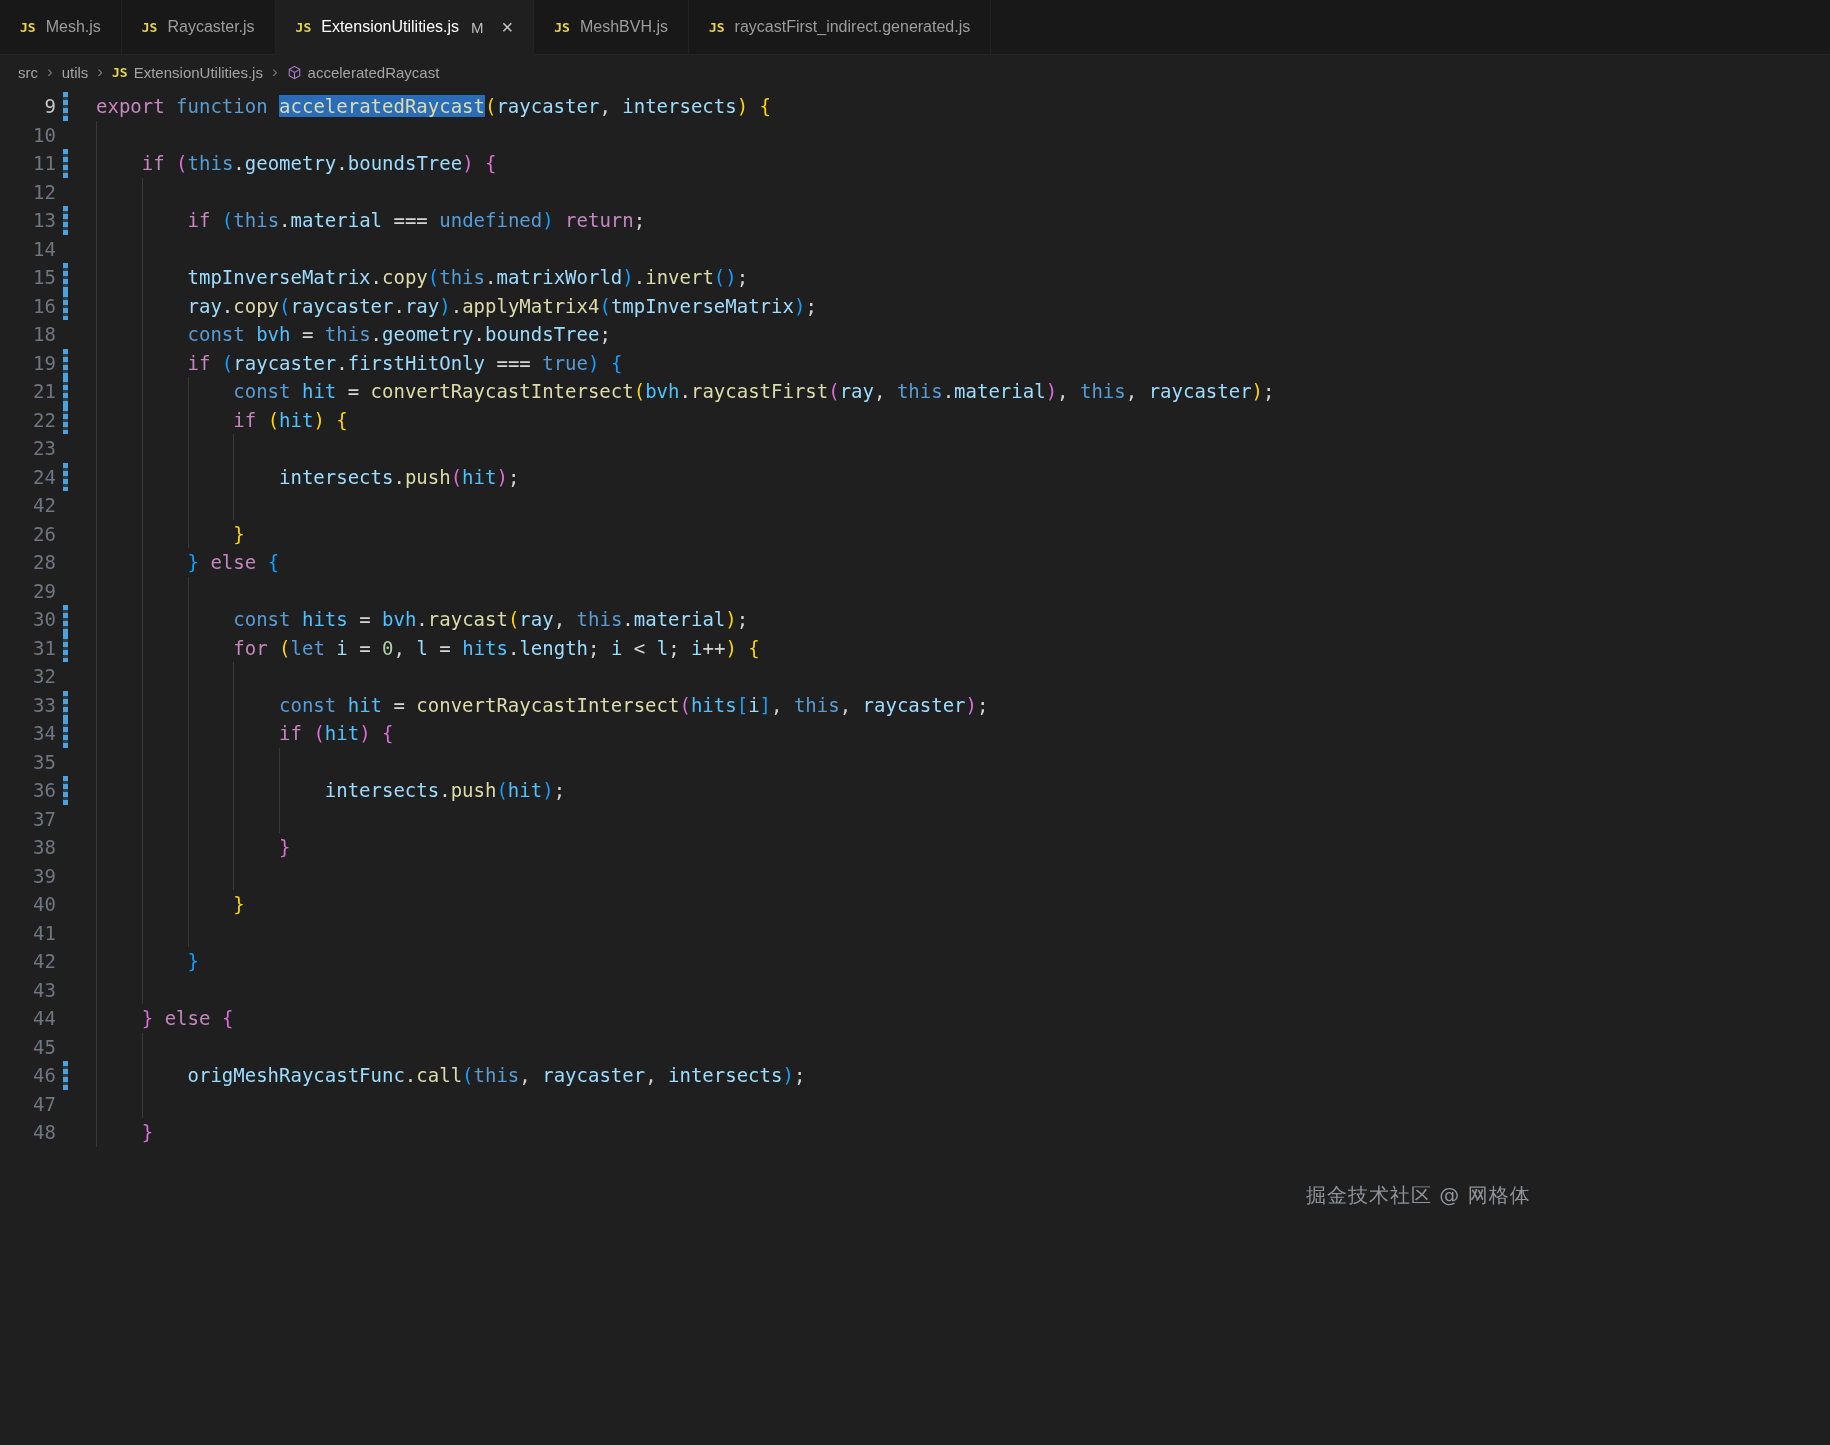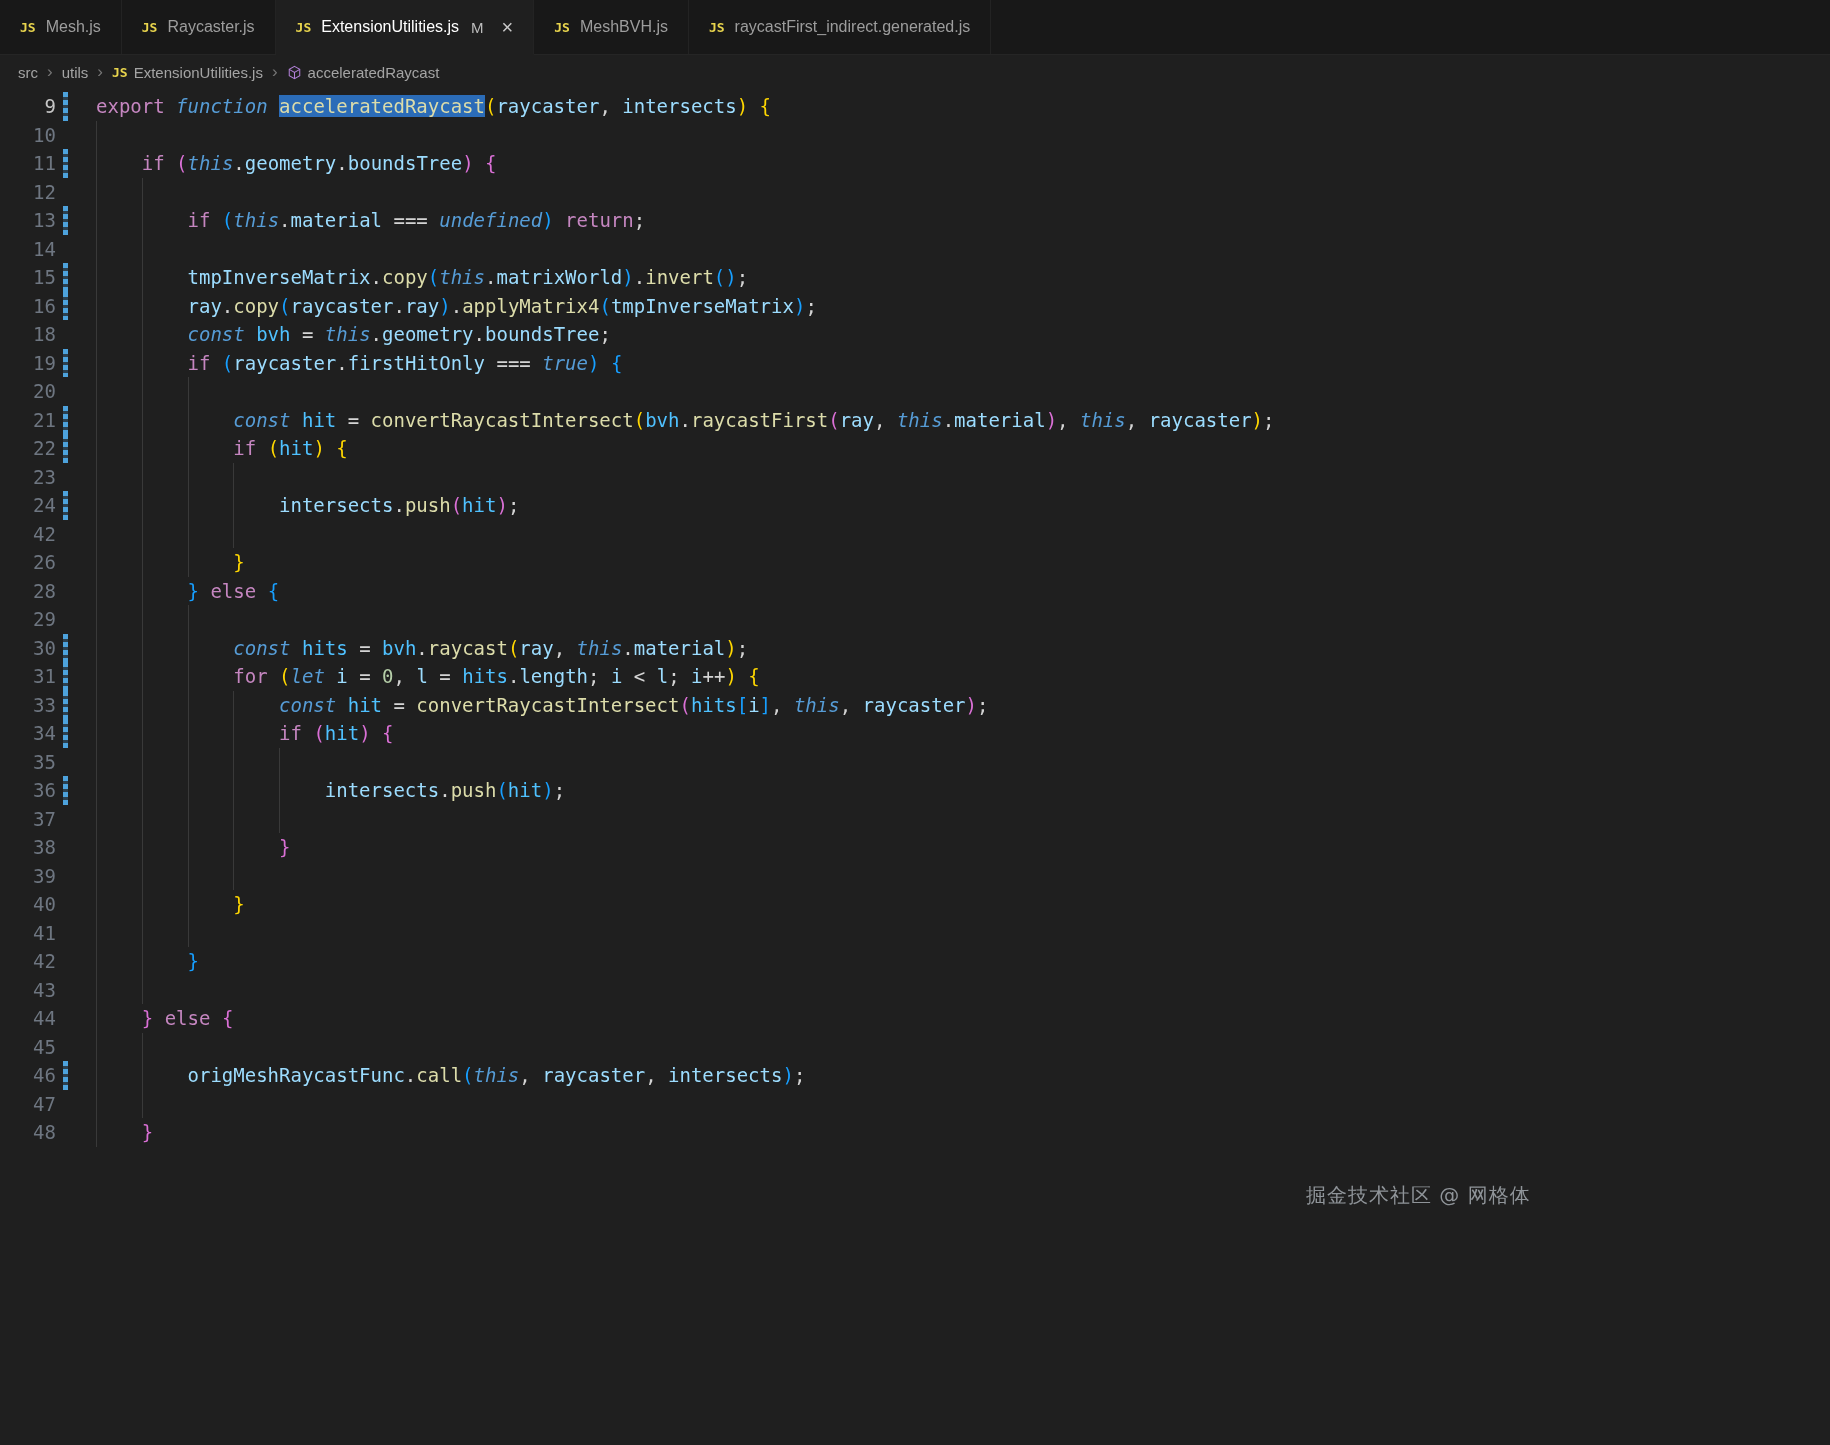--- a/index.html
+++ b/index.html
@@ -56,21 +56,21 @@
     position:absolute;left:63px;top:0;bottom:0;width:5px;
     background:repeating-linear-gradient(
       to bottom,
       var(--modBar,#4da2dc) 0px,var(--modBar,#4da2dc) 5px,
       rgba(80,160,220,0.25) 5px,rgba(80,160,220,0.25) 8px);
   }
   .guide{position:absolute;top:0;bottom:0;width:1px;background:var(--guide,#393939);}
   .codetxt{position:absolute;left:96px;top:0;}
   
   .k{color:var(--kw,#c586c0);}
-  .b{color:var(--storage,#569cd6);font-style:italic;}
+  .b{color:var(--storage,#569cd6);}
   .v{color:var(--variable,#9cdcfe);}
   .c{color:var(--constant,#4fc1ff);}
   .f{color:var(--func,#dcdcaa);}
   .p{color:var(--punct,#d4d4d4);}
   .n{color:var(--num,#b5cea8);}
   .g{color:var(--br1,#ffd700);}
   .m{color:var(--br2,#da70d6);}
   .u{color:var(--br3,#179fff);}
   .sel{color:var(--func,#dcdcaa);background:var(--selBg,#2b6cb8);}
   
@@ -135,31 +135,31 @@
     <div class="line cur"><span class="lnum">9</span><span class="modbar"></span><span class="codetxt"><span class="k">export</span><span class="p"> </span><span class="b">function</span><span class="p"> </span><span class="sel">acceleratedRaycast</span><span class="g">(</span><span class="v">raycaster</span><span class="p">, </span><span class="v">intersects</span><span class="g">)</span><span class="p"> </span><span class="g">{</span></span></div>
     <div class="line"><span class="guide" style="left: calc(0ch + 96px);"></span><span class="lnum">10</span><span class="codetxt"></span></div>
     <div class="line"><span class="guide" style="left: calc(0ch + 96px);"></span><span class="lnum">11</span><span class="modbar"></span><span class="codetxt"><span class="p">    </span><span class="k">if</span><span class="p"> </span><span class="m">(</span><span class="b">this</span><span class="p">.</span><span class="v">geometry</span><span class="p">.</span><span class="v">boundsTree</span><span class="m">)</span><span class="p"> </span><span class="m">{</span></span></div>
     <div class="line"><span class="guide" style="left: calc(0ch + 96px);"></span><span class="guide" style="left: calc(4ch + 96px);"></span><span class="lnum">12</span><span class="codetxt"></span></div>
     <div class="line"><span class="guide" style="left: calc(0ch + 96px);"></span><span class="guide" style="left: calc(4ch + 96px);"></span><span class="lnum">13</span><span class="modbar"></span><span class="codetxt"><span class="p">        </span><span class="k">if</span><span class="p"> </span><span class="u">(</span><span class="b">this</span><span class="p">.</span><span class="v">material</span><span class="p"> === </span><span class="b">undefined</span><span class="u">)</span><span class="p"> </span><span class="k">return</span><span class="p">;</span></span></div>
     <div class="line"><span class="guide" style="left: calc(0ch + 96px);"></span><span class="guide" style="left: calc(4ch + 96px);"></span><span class="lnum">14</span><span class="codetxt"></span></div>
     <div class="line"><span class="guide" style="left: calc(0ch + 96px);"></span><span class="guide" style="left: calc(4ch + 96px);"></span><span class="lnum">15</span><span class="modbar"></span><span class="codetxt"><span class="p">        </span><span class="v">tmpInverseMatrix</span><span class="p">.</span><span class="f">copy</span><span class="u">(</span><span class="b">this</span><span class="p">.</span><span class="v">matrixWorld</span><span class="u">)</span><span class="p">.</span><span class="f">invert</span><span class="u">()</span><span class="p">;</span></span></div>
     <div class="line"><span class="guide" style="left: calc(0ch + 96px);"></span><span class="guide" style="left: calc(4ch + 96px);"></span><span class="lnum">16</span><span class="modbar"></span><span class="codetxt"><span class="p">        </span><span class="v">ray</span><span class="p">.</span><span class="f">copy</span><span class="u">(</span><span class="v">raycaster</span><span class="p">.</span><span class="v">ray</span><span class="u">)</span><span class="p">.</span><span class="f">applyMatrix4</span><span class="u">(</span><span class="v">tmpInverseMatrix</span><span class="u">)</span><span class="p">;</span></span></div>
     <div class="line"><span class="guide" style="left: calc(0ch + 96px);"></span><span class="guide" style="left: calc(4ch + 96px);"></span><span class="lnum">18</span><span class="codetxt"><span class="p">        </span><span class="b">const</span><span class="p"> </span><span class="c">bvh</span><span class="p"> = </span><span class="b">this</span><span class="p">.</span><span class="v">geometry</span><span class="p">.</span><span class="v">boundsTree</span><span class="p">;</span></span></div>
     <div class="line"><span class="guide" style="left: calc(0ch + 96px);"></span><span class="guide" style="left: calc(4ch + 96px);"></span><span class="lnum">19</span><span class="modbar"></span><span class="codetxt"><span class="p">        </span><span class="k">if</span><span class="p"> </span><span class="u">(</span><span class="v">raycaster</span><span class="p">.</span><span class="v">firstHitOnly</span><span class="p"> === </span><span class="b">true</span><span class="u">)</span><span class="p"> </span><span class="u">{</span></span></div>
-    <div class="line"><span class="guide" style="left: calc(0ch + 96px);"></span><span class="guide" style="left: calc(4ch + 96px);"></span><span class="guide" style="left: calc(8ch + 96px);"></span><span class="lnum">20</span><span class="codetxt"></span></div>
     <div class="line"><span class="guide" style="left: calc(0ch + 96px);"></span><span class="guide" style="left: calc(4ch + 96px);"></span><span class="guide" style="left: calc(8ch + 96px);"></span><span class="lnum">21</span><span class="modbar"></span><span class="codetxt"><span class="p">            </span><span class="b">const</span><span class="p"> </span><span class="c">hit</span><span class="p"> = </span><span class="f">convertRaycastIntersect</span><span class="g">(</span><span class="c">bvh</span><span class="p">.</span><span class="f">raycastFirst</span><span class="m">(</span><span class="v">ray</span><span class="p">, </span><span class="b">this</span><span class="p">.</span><span class="v">material</span><span class="m">)</span><span class="p">, </span><span class="b">this</span><span class="p">, </span><span class="v">raycaster</span><span class="g">)</span><span class="p">;</span></span></div>
     <div class="line"><span class="guide" style="left: calc(0ch + 96px);"></span><span class="guide" style="left: calc(4ch + 96px);"></span><span class="guide" style="left: calc(8ch + 96px);"></span><span class="lnum">22</span><span class="modbar"></span><span class="codetxt"><span class="p">            </span><span class="k">if</span><span class="p"> </span><span class="g">(</span><span class="c">hit</span><span class="g">)</span><span class="p"> </span><span class="g">{</span></span></div>
     <div class="line"><span class="guide" style="left: calc(0ch + 96px);"></span><span class="guide" style="left: calc(4ch + 96px);"></span><span class="guide" style="left: calc(8ch + 96px);"></span><span class="guide" style="left: calc(12ch + 96px);"></span><span class="lnum">23</span><span class="codetxt"></span></div>
     <div class="line"><span class="guide" style="left: calc(0ch + 96px);"></span><span class="guide" style="left: calc(4ch + 96px);"></span><span class="guide" style="left: calc(8ch + 96px);"></span><span class="guide" style="left: calc(12ch + 96px);"></span><span class="lnum">24</span><span class="modbar"></span><span class="codetxt"><span class="p">                </span><span class="v">intersects</span><span class="p">.</span><span class="f">push</span><span class="m">(</span><span class="c">hit</span><span class="m">)</span><span class="p">;</span></span></div>
     <div class="line"><span class="guide" style="left: calc(0ch + 96px);"></span><span class="guide" style="left: calc(4ch + 96px);"></span><span class="guide" style="left: calc(8ch + 96px);"></span><span class="guide" style="left: calc(12ch + 96px);"></span><span class="lnum">42</span><span class="codetxt"></span></div>
     <div class="line"><span class="guide" style="left: calc(0ch + 96px);"></span><span class="guide" style="left: calc(4ch + 96px);"></span><span class="guide" style="left: calc(8ch + 96px);"></span><span class="lnum">26</span><span class="codetxt"><span class="p">            </span><span class="g">}</span></span></div>
     <div class="line"><span class="guide" style="left: calc(0ch + 96px);"></span><span class="guide" style="left: calc(4ch + 96px);"></span><span class="lnum">28</span><span class="codetxt"><span class="p">        </span><span class="u">}</span><span class="p"> </span><span class="k">else</span><span class="p"> </span><span class="u">{</span></span></div>
     <div class="line"><span class="guide" style="left: calc(0ch + 96px);"></span><span class="guide" style="left: calc(4ch + 96px);"></span><span class="guide" style="left: calc(8ch + 96px);"></span><span class="lnum">29</span><span class="codetxt"></span></div>
     <div class="line"><span class="guide" style="left: calc(0ch + 96px);"></span><span class="guide" style="left: calc(4ch + 96px);"></span><span class="guide" style="left: calc(8ch + 96px);"></span><span class="lnum">30</span><span class="modbar"></span><span class="codetxt"><span class="p">            </span><span class="b">const</span><span class="p"> </span><span class="c">hits</span><span class="p"> = </span><span class="c">bvh</span><span class="p">.</span><span class="f">raycast</span><span class="g">(</span><span class="v">ray</span><span class="p">, </span><span class="b">this</span><span class="p">.</span><span class="v">material</span><span class="g">)</span><span class="p">;</span></span></div>
     <div class="line"><span class="guide" style="left: calc(0ch + 96px);"></span><span class="guide" style="left: calc(4ch + 96px);"></span><span class="guide" style="left: calc(8ch + 96px);"></span><span class="lnum">31</span><span class="modbar"></span><span class="codetxt"><span class="p">            </span><span class="k">for</span><span class="p"> </span><span class="g">(</span><span class="b">let</span><span class="p"> </span><span class="v">i</span><span class="p"> = </span><span class="n">0</span><span class="p">, </span><span class="v">l</span><span class="p"> = </span><span class="c">hits</span><span class="p">.</span><span class="v">length</span><span class="p">; </span><span class="v">i</span><span class="p"> &lt; </span><span class="v">l</span><span class="p">; </span><span class="v">i</span><span class="p">++</span><span class="g">)</span><span class="p"> </span><span class="g">{</span></span></div>
+    <div class="line"><span class="guide" style="left: calc(0ch + 96px);"></span><span class="guide" style="left: calc(4ch + 96px);"></span><span class="guide" style="left: calc(8ch + 96px);"></span><span class="guide" style="left: calc(12ch + 96px);"></span><span class="lnum">32</span><span class="codetxt"></span></div>
     <div class="line"><span class="guide" style="left: calc(0ch + 96px);"></span><span class="guide" style="left: calc(4ch + 96px);"></span><span class="guide" style="left: calc(8ch + 96px);"></span><span class="guide" style="left: calc(12ch + 96px);"></span><span class="lnum">33</span><span class="modbar"></span><span class="codetxt"><span class="p">                </span><span class="b">const</span><span class="p"> </span><span class="c">hit</span><span class="p"> = </span><span class="f">convertRaycastIntersect</span><span class="m">(</span><span class="c">hits</span><span class="u">[</span><span class="v">i</span><span class="u">]</span><span class="p">, </span><span class="b">this</span><span class="p">, </span><span class="v">raycaster</span><span class="m">)</span><span class="p">;</span></span></div>
     <div class="line"><span class="guide" style="left: calc(0ch + 96px);"></span><span class="guide" style="left: calc(4ch + 96px);"></span><span class="guide" style="left: calc(8ch + 96px);"></span><span class="guide" style="left: calc(12ch + 96px);"></span><span class="lnum">34</span><span class="modbar"></span><span class="codetxt"><span class="p">                </span><span class="k">if</span><span class="p"> </span><span class="m">(</span><span class="c">hit</span><span class="m">)</span><span class="p"> </span><span class="m">{</span></span></div>
     <div class="line"><span class="guide" style="left: calc(0ch + 96px);"></span><span class="guide" style="left: calc(4ch + 96px);"></span><span class="guide" style="left: calc(8ch + 96px);"></span><span class="guide" style="left: calc(12ch + 96px);"></span><span class="guide" style="left: calc(16ch + 96px);"></span><span class="lnum">35</span><span class="codetxt"></span></div>
     <div class="line"><span class="guide" style="left: calc(0ch + 96px);"></span><span class="guide" style="left: calc(4ch + 96px);"></span><span class="guide" style="left: calc(8ch + 96px);"></span><span class="guide" style="left: calc(12ch + 96px);"></span><span class="guide" style="left: calc(16ch + 96px);"></span><span class="lnum">36</span><span class="modbar"></span><span class="codetxt"><span class="p">                    </span><span class="v">intersects</span><span class="p">.</span><span class="f">push</span><span class="u">(</span><span class="c">hit</span><span class="u">)</span><span class="p">;</span></span></div>
     <div class="line"><span class="guide" style="left: calc(0ch + 96px);"></span><span class="guide" style="left: calc(4ch + 96px);"></span><span class="guide" style="left: calc(8ch + 96px);"></span><span class="guide" style="left: calc(12ch + 96px);"></span><span class="guide" style="left: calc(16ch + 96px);"></span><span class="lnum">37</span><span class="codetxt"></span></div>
     <div class="line"><span class="guide" style="left: calc(0ch + 96px);"></span><span class="guide" style="left: calc(4ch + 96px);"></span><span class="guide" style="left: calc(8ch + 96px);"></span><span class="guide" style="left: calc(12ch + 96px);"></span><span class="lnum">38</span><span class="codetxt"><span class="p">                </span><span class="m">}</span></span></div>
     <div class="line"><span class="guide" style="left: calc(0ch + 96px);"></span><span class="guide" style="left: calc(4ch + 96px);"></span><span class="guide" style="left: calc(8ch + 96px);"></span><span class="guide" style="left: calc(12ch + 96px);"></span><span class="lnum">39</span><span class="codetxt"></span></div>
     <div class="line"><span class="guide" style="left: calc(0ch + 96px);"></span><span class="guide" style="left: calc(4ch + 96px);"></span><span class="guide" style="left: calc(8ch + 96px);"></span><span class="lnum">40</span><span class="codetxt"><span class="p">            </span><span class="g">}</span></span></div>
     <div class="line"><span class="guide" style="left: calc(0ch + 96px);"></span><span class="guide" style="left: calc(4ch + 96px);"></span><span class="guide" style="left: calc(8ch + 96px);"></span><span class="lnum">41</span><span class="codetxt"></span></div>
     <div class="line"><span class="guide" style="left: calc(0ch + 96px);"></span><span class="guide" style="left: calc(4ch + 96px);"></span><span class="lnum">42</span><span class="codetxt"><span class="p">        </span><span class="u">}</span></span></div>

